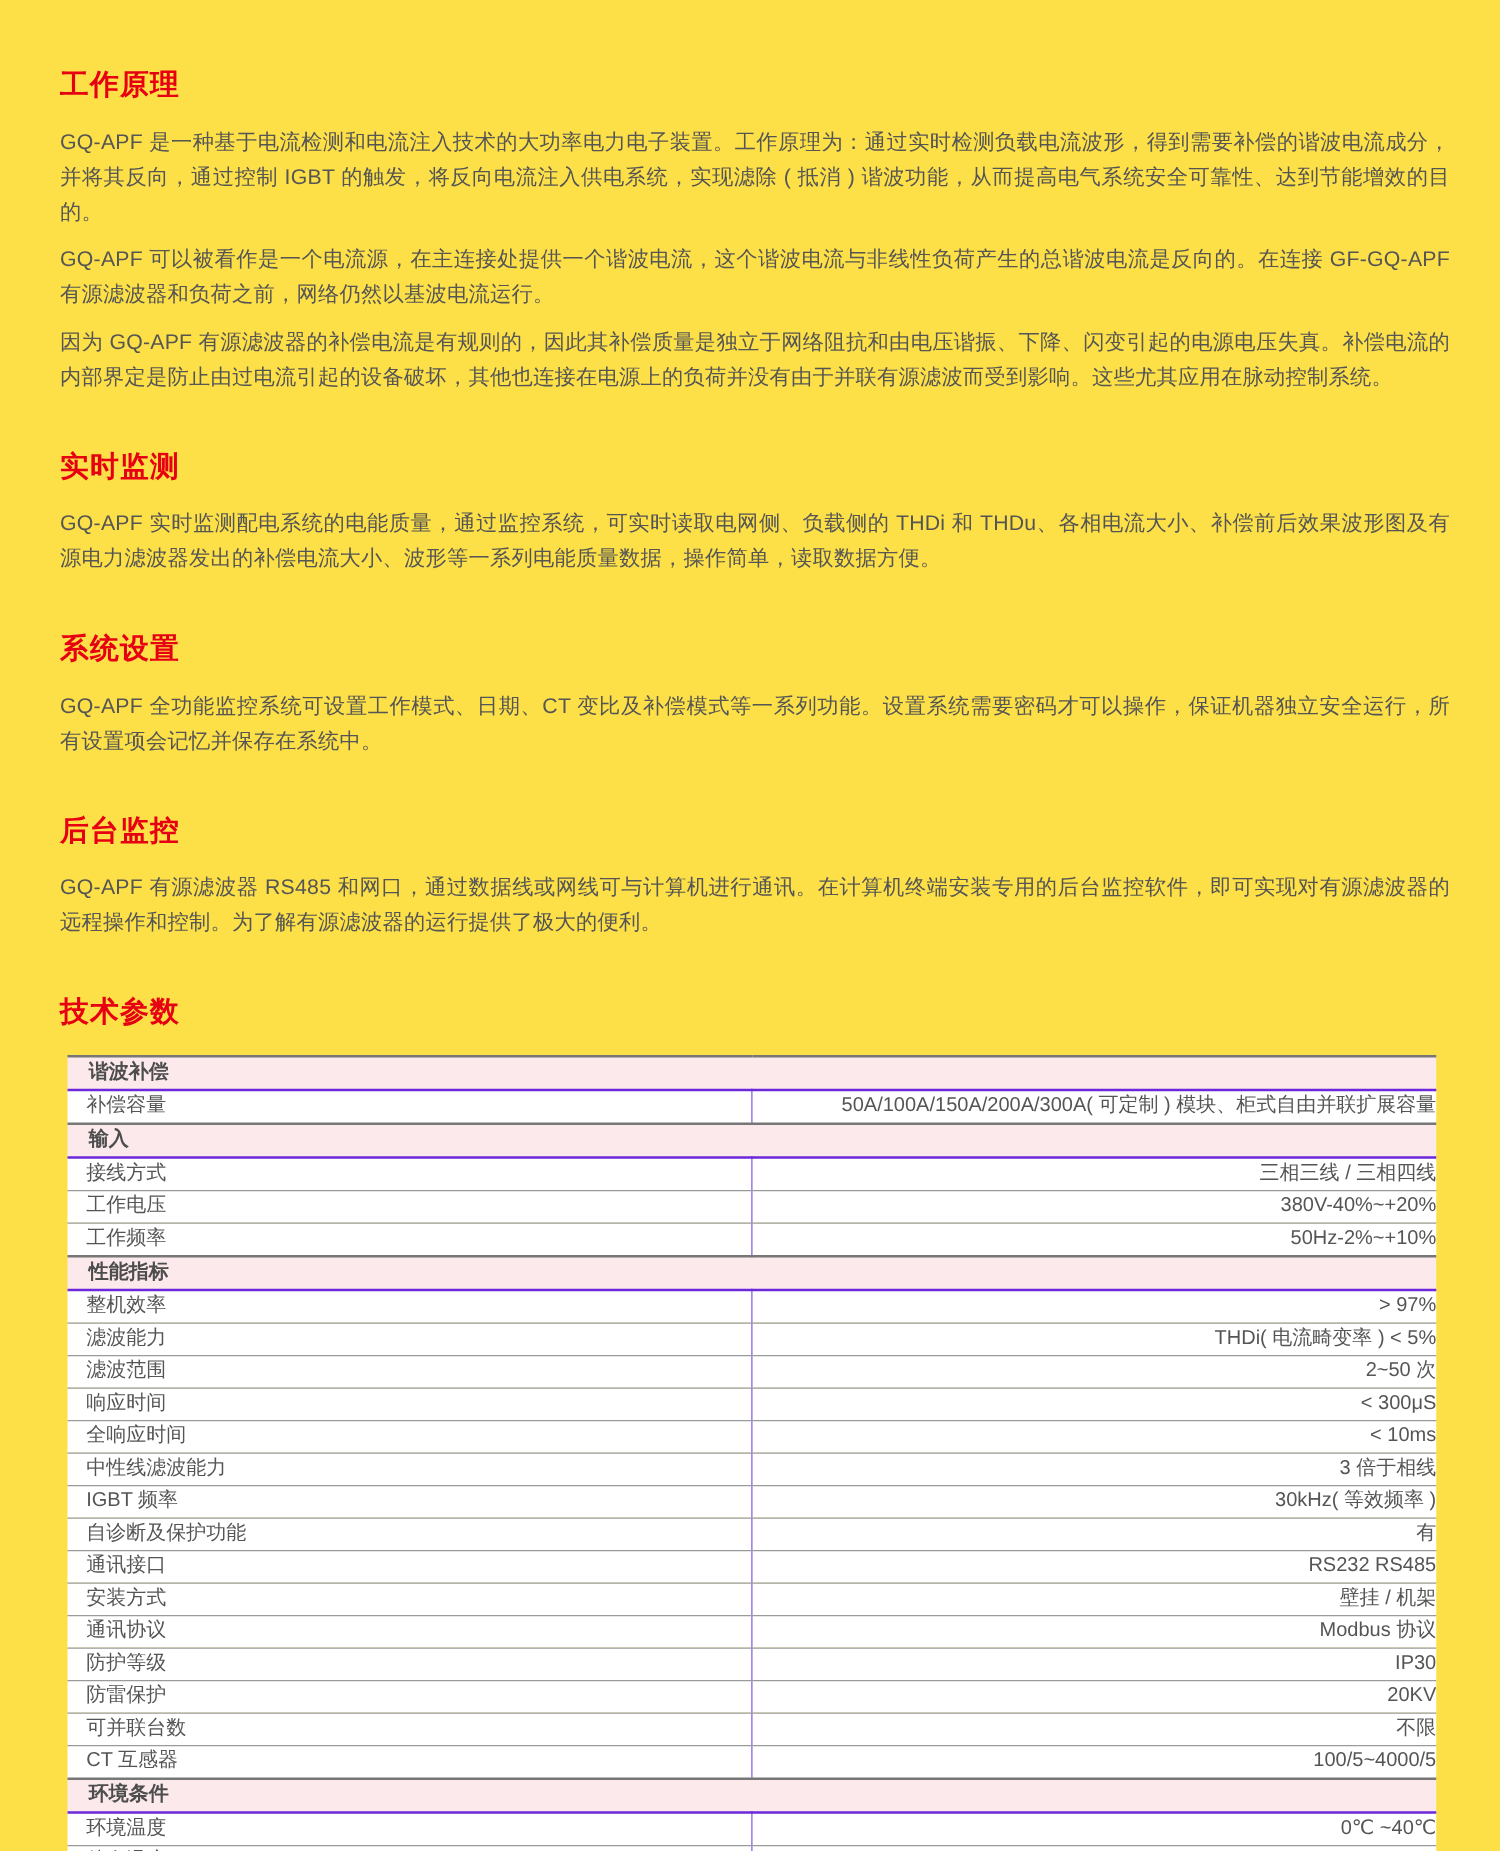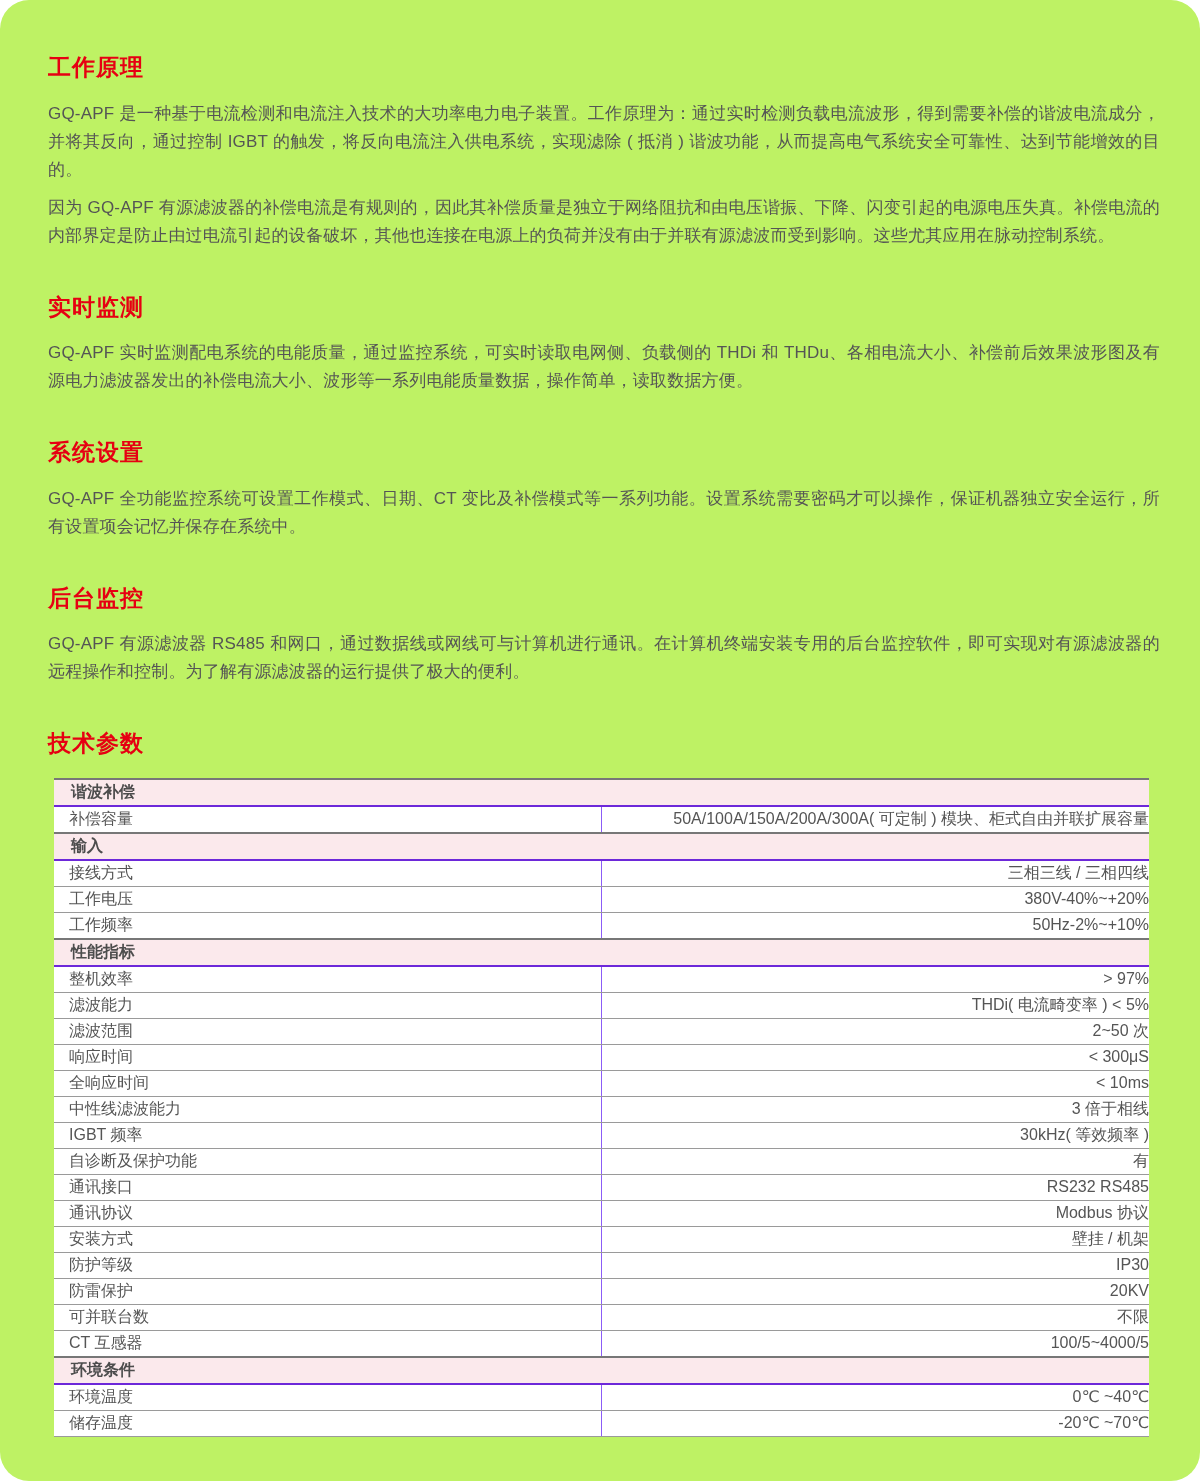--- a/index.html
+++ b/index.html
@@ -5,25 +5,24 @@
   html, body {
     margin: 0;
     padding: 0;
     background: #ffffff;
     font-family: "Liberation Sans", "DejaVu Sans", sans-serif;
   }
   .page {
     width: 1200px;
     height: 1481px;
     margin: 0 auto;
-    background: #bef264;
+    background: #fde047;
     box-sizing: border-box;
     padding: 30px 40px 0 48px;
     overflow: hidden;
-    border-radius: 29px;
   }
   h2.sec-title {
     color: #e60012;
     font-size: 23px;
     font-weight: 700;
     letter-spacing: 1px;
     margin: 44px 0 18px 0;
     line-height: 1.2;
   }
   h2.sec-title.first { margin-top: 24px; }
@@ -72,20 +71,21 @@
     text-align: left;
   }
 </style>
 </head>
 <body>
 
 <div class="page">
 
   <h2 class="sec-title first">工作原理</h2>
   <p class="body-text">GQ-APF 是一种基于电流检测和电流注入技术的大功率电力电子装置。工作原理为：通过实时检测负载电流波形，得到需要补偿的谐波电流成分，并将其反向，通过控制 IGBT 的触发，将反向电流注入供电系统，实现滤除 ( 抵消 ) 谐波功能，从而提高电气系统安全可靠性、达到节能增效的目的。</p>
+  <p class="body-text">GQ-APF 可以被看作是一个电流源，在主连接处提供一个谐波电流，这个谐波电流与非线性负荷产生的总谐波电流是反向的。在连接 GF-GQ-APF 有源滤波器和负荷之前，网络仍然以基波电流运行。</p>
   <p class="body-text">因为 GQ-APF 有源滤波器的补偿电流是有规则的，因此其补偿质量是独立于网络阻抗和由电压谐振、下降、闪变引起的电源电压失真。补偿电流的内部界定是防止由过电流引起的设备破坏，其他也连接在电源上的负荷并没有由于并联有源滤波而受到影响。这些尤其应用在脉动控制系统。</p>
 
   <h2 class="sec-title">实时监测</h2>
   <p class="body-text">GQ-APF 实时监测配电系统的电能质量，通过监控系统，可实时读取电网侧、负载侧的 THDi 和 THDu、各相电流大小、补偿前后效果波形图及有源电力滤波器发出的补偿电流大小、波形等一系列电能质量数据，操作简单，读取数据方便。</p>
 
   <h2 class="sec-title">系统设置</h2>
   <p class="body-text">GQ-APF 全功能监控系统可设置工作模式、日期、CT 变比及补偿模式等一系列功能。设置系统需要密码才可以操作，保证机器独立安全运行，所有设置项会记忆并保存在系统中。</p>
 
   <h2 class="sec-title">后台监控</h2>
   <p class="body-text">GQ-APF 有源滤波器 RS485 和网口，通过数据线或网线可与计算机进行通讯。在计算机终端安装专用的后台监控软件，即可实现对有源滤波器的远程操作和控制。为了解有源滤波器的运行提供了极大的便利。</p>
@@ -149,26 +149,26 @@
         </tr>
         <tr class="data">
           <td class="label">自诊断及保护功能</td>
           <td class="value">有</td>
         </tr>
         <tr class="data">
           <td class="label">通讯接口</td>
           <td class="value">RS232 RS485</td>
         </tr>
         <tr class="data">
+          <td class="label">安装方式</td>
+          <td class="value">壁挂 / 机架</td>
+        </tr>
+        <tr class="data">
           <td class="label">通讯协议</td>
           <td class="value">Modbus 协议</td>
-        </tr>
-        <tr class="data">
-          <td class="label">安装方式</td>
-          <td class="value">壁挂 / 机架</td>
         </tr>
         <tr class="data">
           <td class="label">防护等级</td>
           <td class="value">IP30</td>
         </tr>
         <tr class="data">
           <td class="label">防雷保护</td>
           <td class="value">20KV</td>
         </tr>
         <tr class="data">

